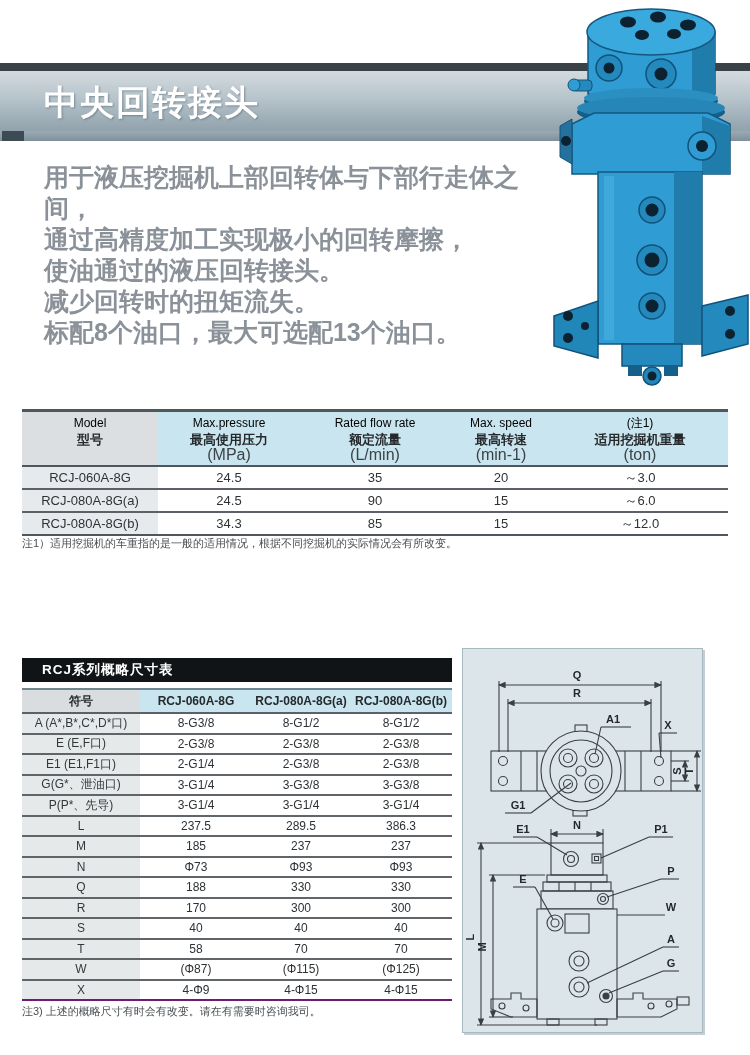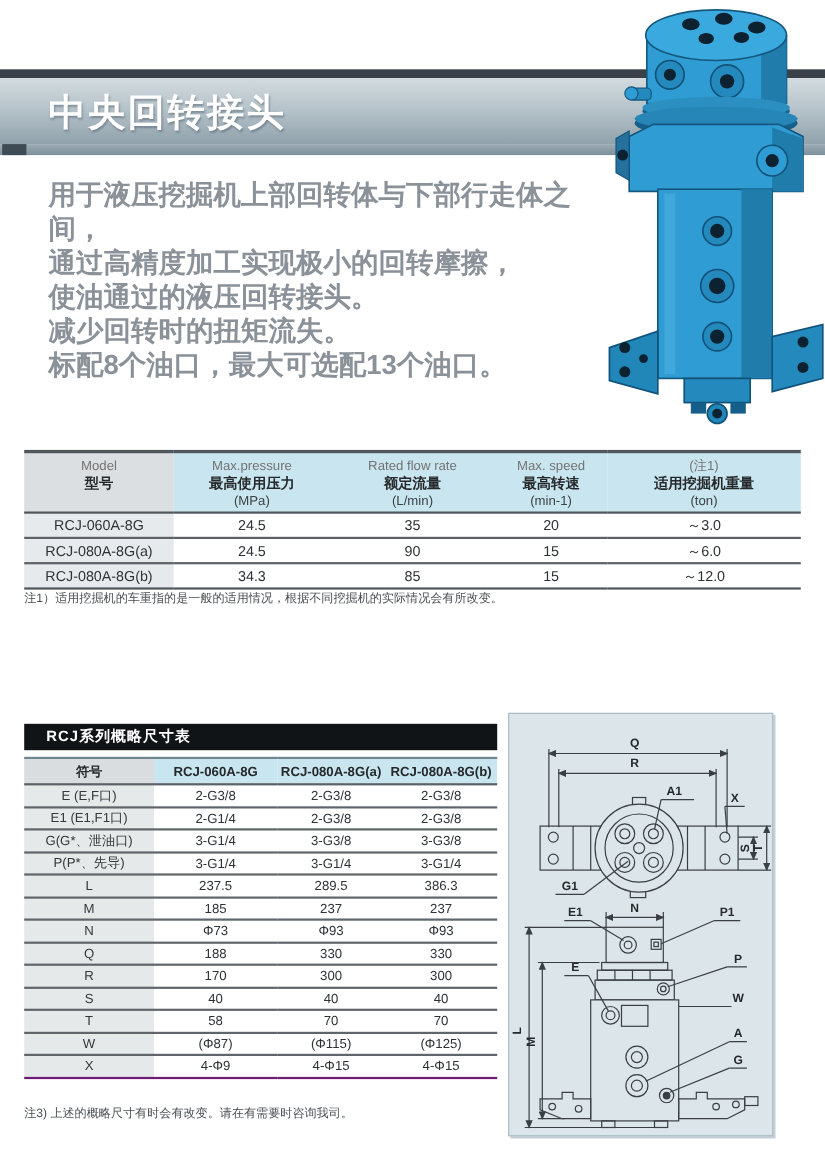--- a/index.html
+++ b/index.html
@@ -25,23 +25,23 @@
   .product { position:absolute; top:4px; left:552px; width:198px; height:390px; z-index:5; }
   
   .intro { position:absolute; top:162px; left:44px; width:500px; z-index:3;
     font-size:25px; font-weight:bold; color:#8a9199; line-height:31px; }
   
   .spec-wrap { position:absolute; top:409px; left:22px; width:706px; }
   table { border-collapse:collapse; table-layout:fixed; }
   .spec-table { width:706px; border-top:3px solid #4f565c; border-bottom:2px solid #4f565c; }
   .spec-table thead td { border-bottom:2px solid #4f565c; background:#c9e6f0; text-align:center; padding:4px 0 3px; }
   .spec-table thead td.c0 { background:#dcdfe2; }
-  .spec-table .h-en { font-size:12px; color:#737373; line-height:15px; }
+  .spec-table .h-en { font-size:12px; color:#000000; line-height:15px; }
   .spec-table .h-zh { font-size:13px; font-weight:bold; color:#26292b; line-height:17px; }
-  .spec-table .h-unit { font-size:12px; color:#3c4246; line-height:14px; min-height:14px; }
+  .spec-table .h-unit { font-size:16px; color:#3c4246; line-height:14px; min-height:14px; }
   .spec-table tbody td { height:23px; font-size:13px; color:#2e3234; text-align:center;
     border-bottom:2px solid #5b6166; background:#ffffff; }
   .spec-table tbody td.c0 { background:#e7eaec; }
   .spec-table tbody tr:last-child td { border-bottom:none; }
   .note { font-size:11px; color:#4a4f53; }
   .note1 { position:absolute; top:536px; left:22px; }
   .note3 { position:absolute; top:1004px; left:22px; }
   
   .dim-block { position:absolute; top:648px; left:22px; width:430px; }
   .dim-titlebar { height:24px; background:#101416; display:flex; align-items:flex-end;margin-top:10px; }
@@ -214,20 +214,26 @@
       </colgroup>
     <thead>
       <tr>
         <td class="c0">符号</td>
         <td>RCJ-060A-8G</td>
         <td>RCJ-080A-8G(a)</td>
         <td>RCJ-080A-8G(b)</td>
       </tr>
     </thead>
     <tbody>
+      <tr>
+          <td class="c0">A (A*,B*,C*,D*口)</td>
+          <td>8-G3/8</td>
+          <td>8-G1/2</td>
+          <td>8-G1/2</td>
+        </tr>
       <tr>
           <td class="c0">E (E,F口)</td>
           <td>2-G3/8</td>
           <td>2-G3/8</td>
           <td>2-G3/8</td>
         </tr>
       <tr>
           <td class="c0">E1 (E1,F1口)</td>
           <td>2-G1/4</td>
           <td>2-G3/8</td>

